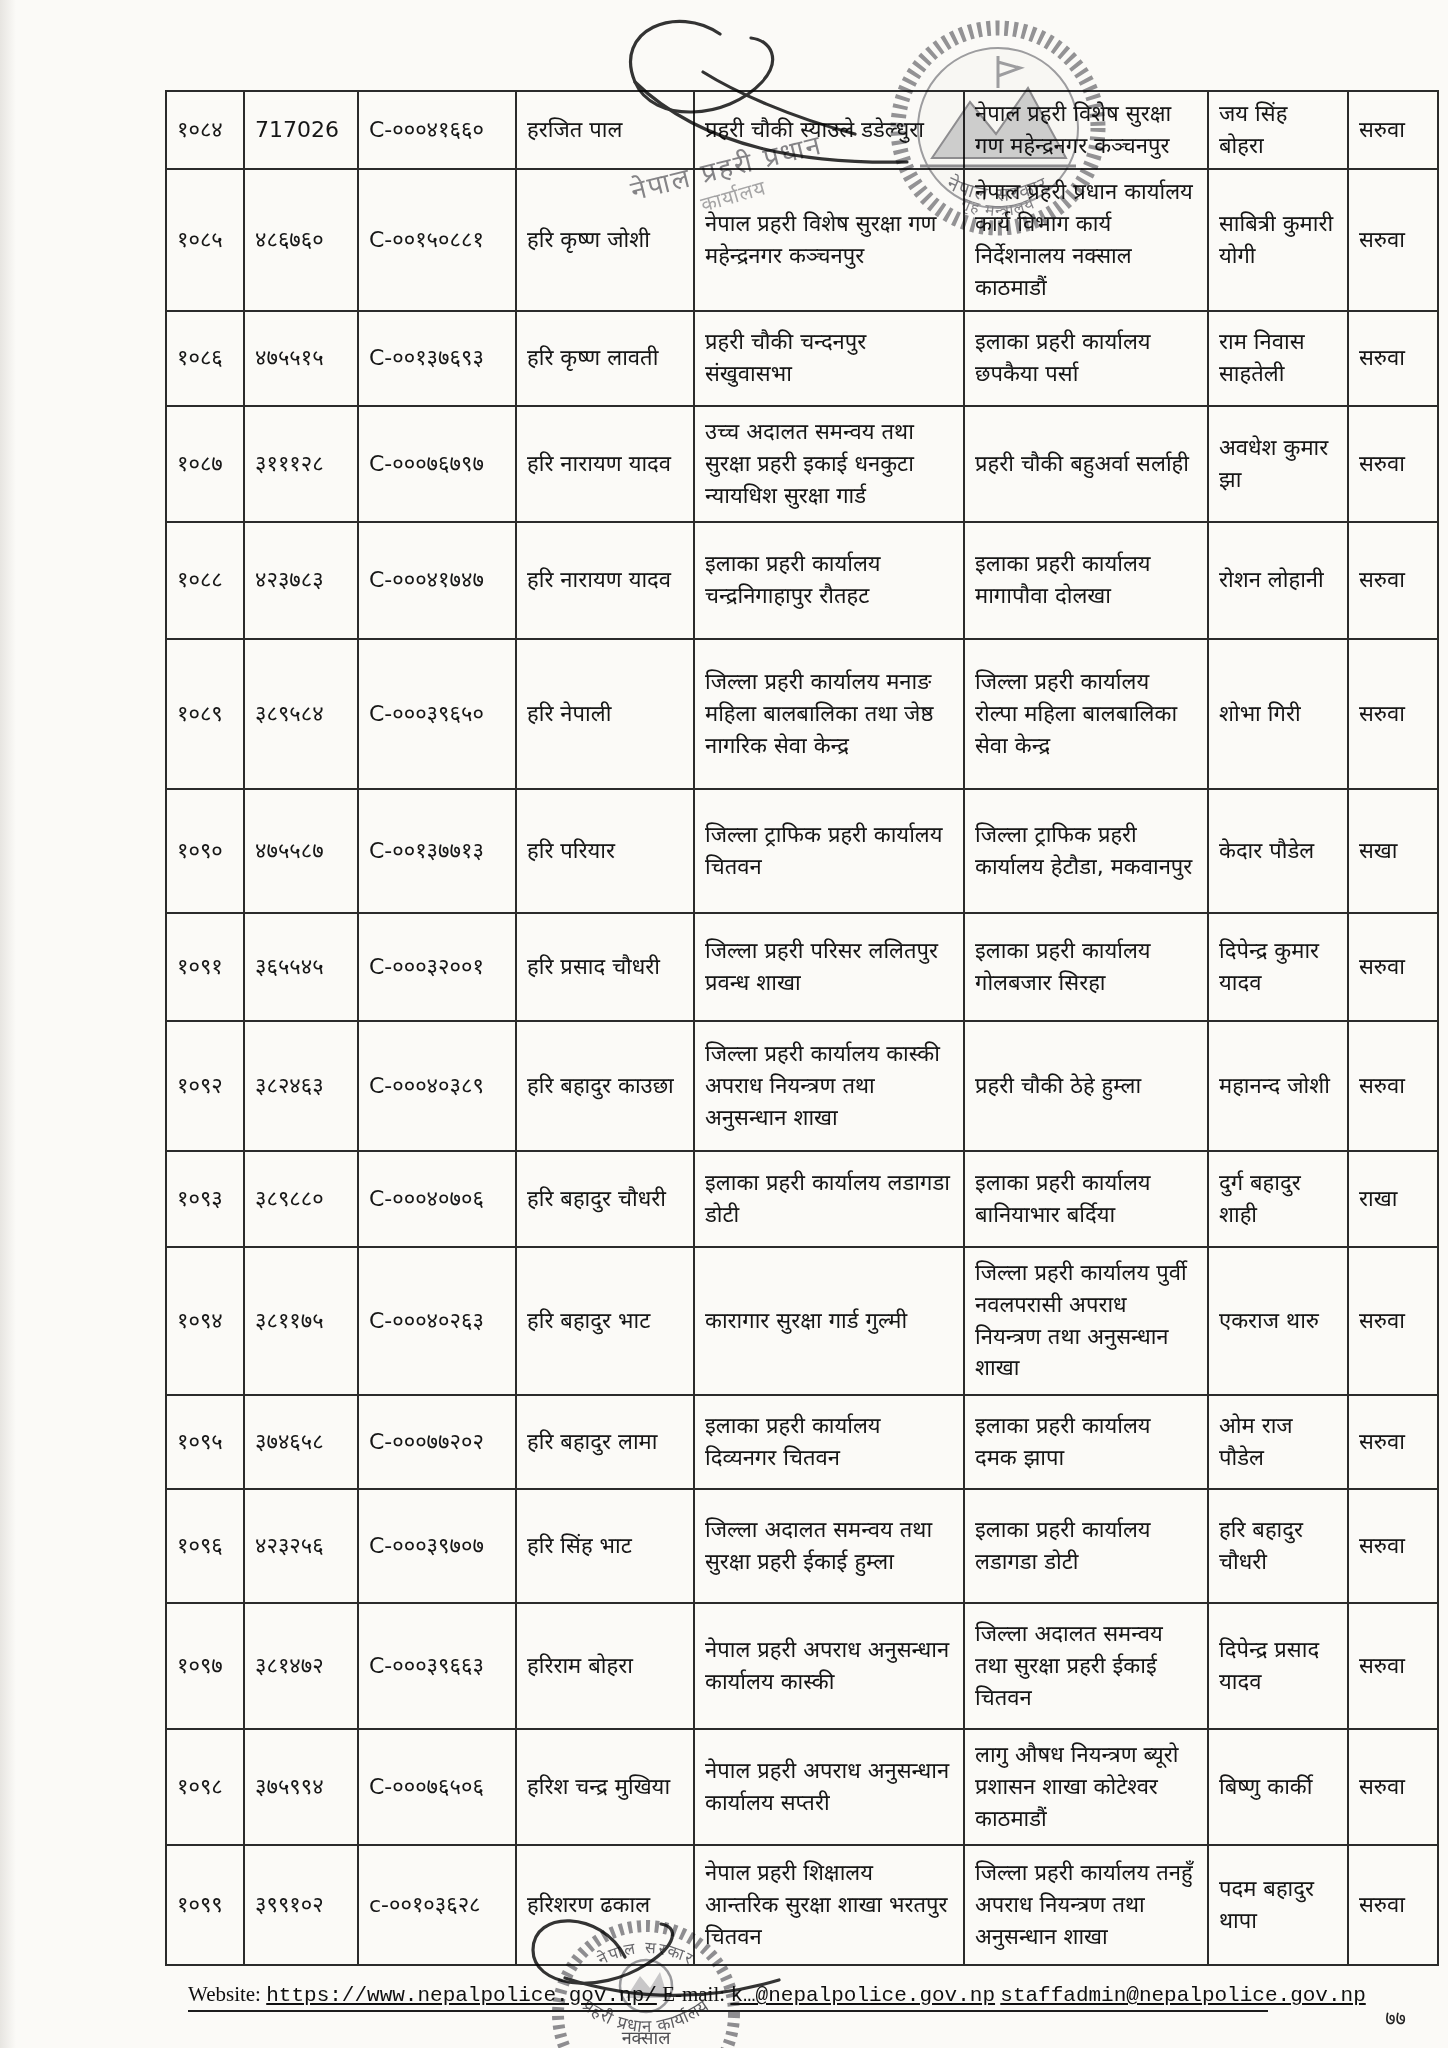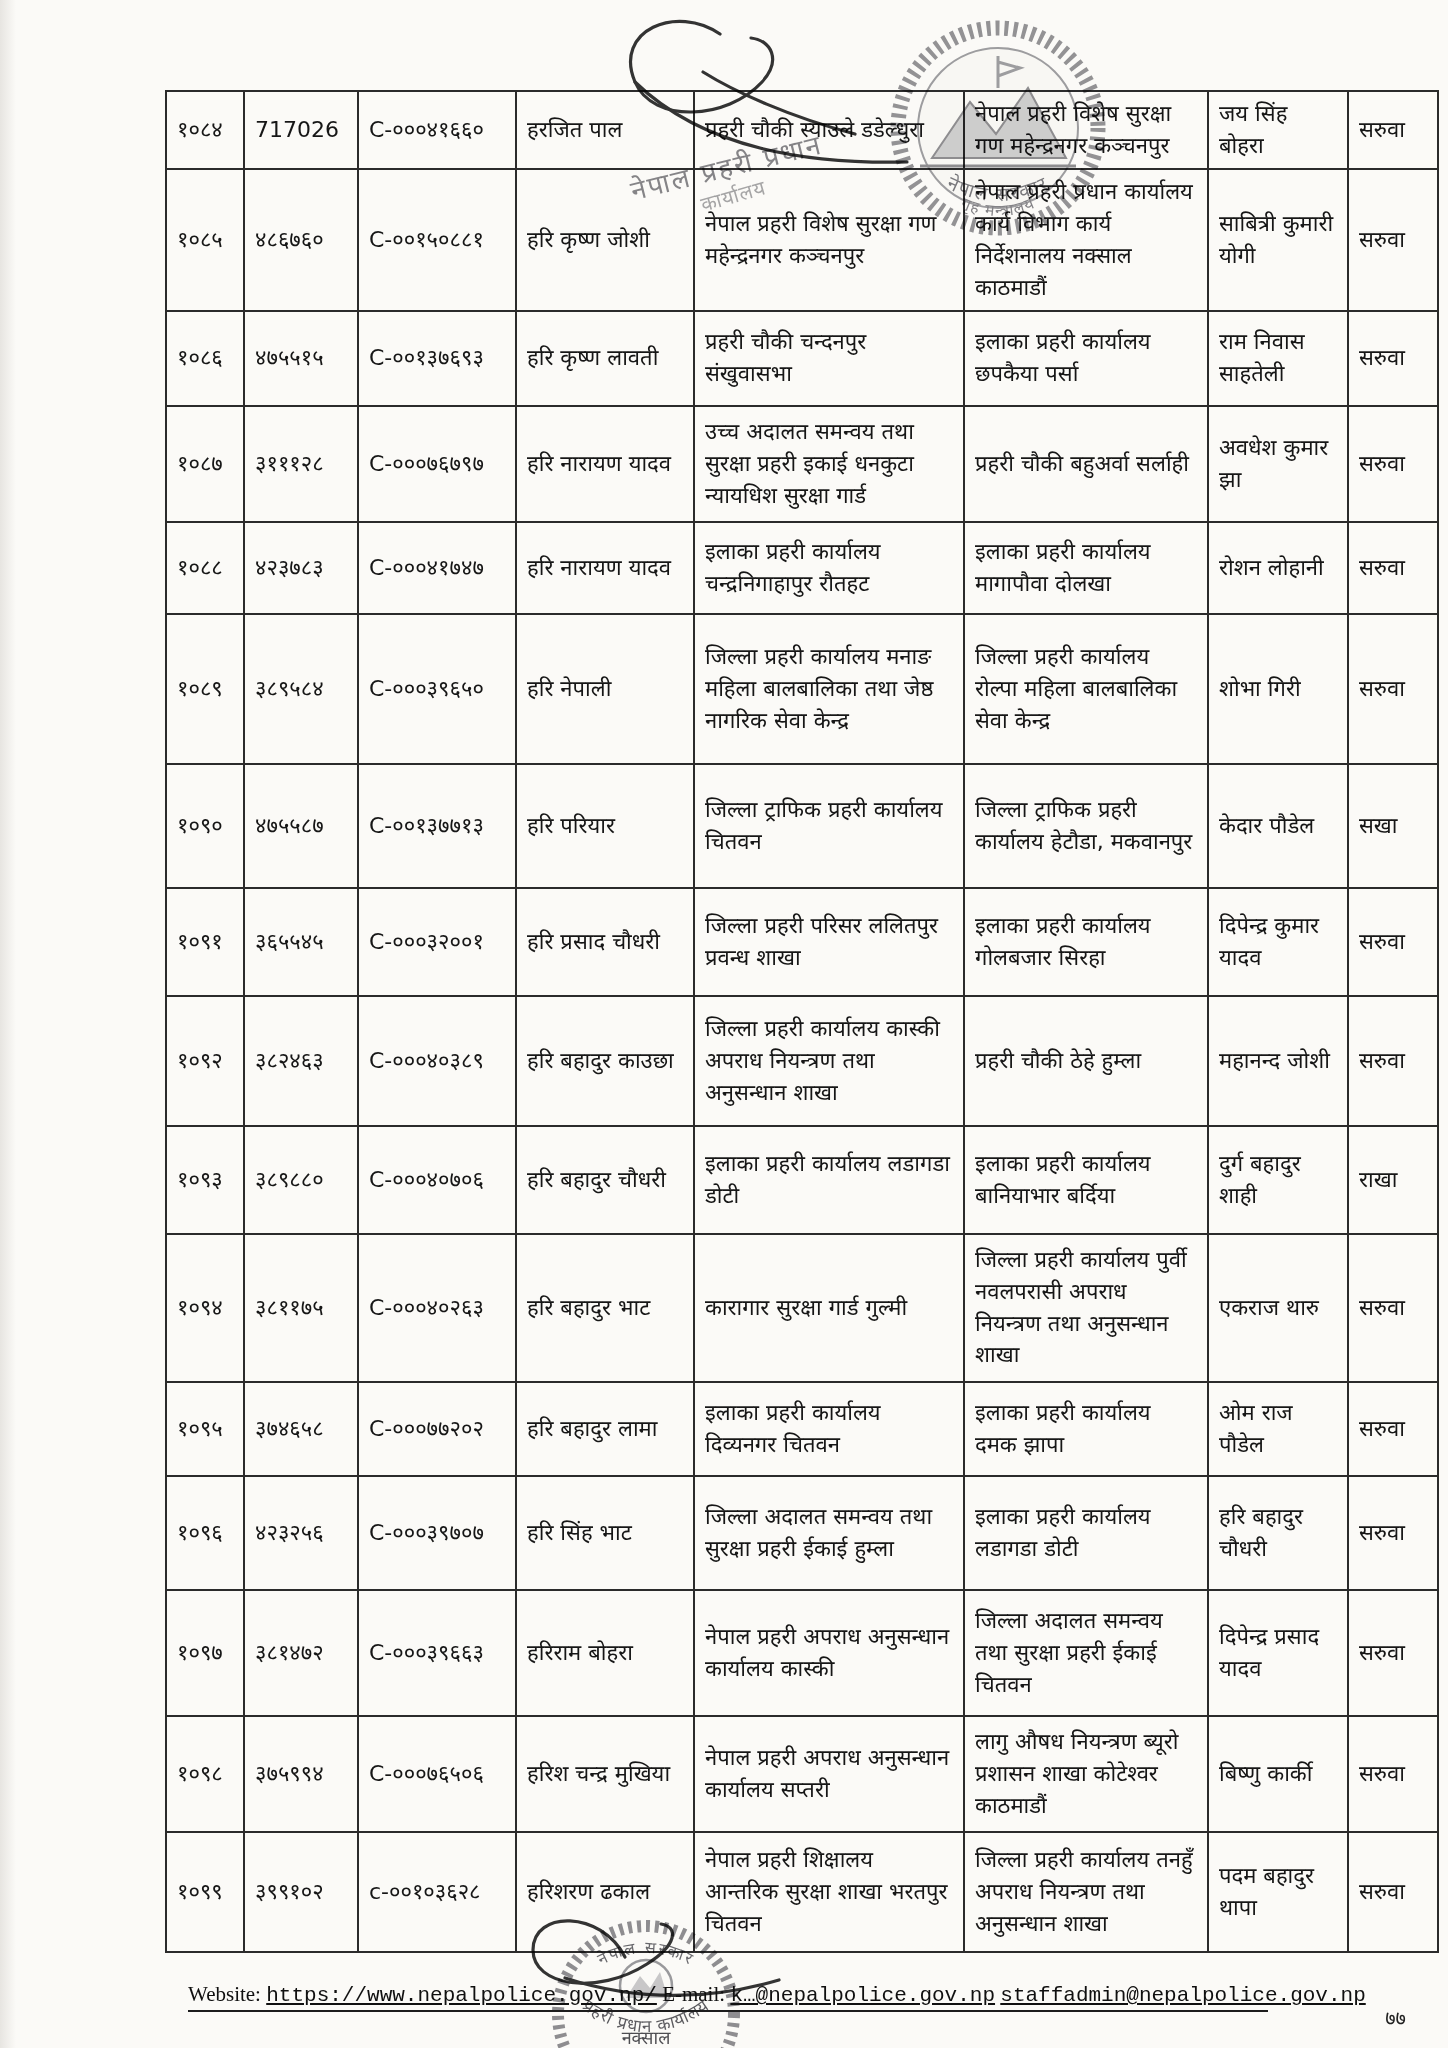--- a/index.html
+++ b/index.html
@@ -107,21 +107,21 @@
         <tr style="height: 116px;">
           <td class="col-sn">१०८७</td>
           <td class="col-badge_no">३१११२८</td>
           <td class="col-code_no">C-०००७६७९७</td>
           <td class="col-name">हरि नारायण यादव</td>
           <td class="col-current_office">उच्च अदालत समन्वय तथा सुरक्षा प्रहरी इकाई धनकुटा न्यायधिश सुरक्षा गार्ड</td>
           <td class="col-new_office">प्रहरी चौकी बहुअर्वा सर्लाही</td>
           <td class="col-replacement_name">अवधेश कुमार झा</td>
           <td class="col-remark">सरुवा</td>
         </tr>
-        <tr style="height: 92px;">
+        <tr style="height: 117px;">
           <td class="col-sn">१०८८</td>
           <td class="col-badge_no">४२३७८३</td>
           <td class="col-code_no">C-०००४१७४७</td>
           <td class="col-name">हरि नारायण यादव</td>
           <td class="col-current_office">इलाका प्रहरी कार्यालय चन्द्रनिगाहापुर रौतहट</td>
           <td class="col-new_office">इलाका प्रहरी कार्यालय मागापौवा दोलखा</td>
           <td class="col-replacement_name">रोशन लोहानी</td>
           <td class="col-remark">सरुवा</td>
         </tr>
         <tr style="height: 150px;">
@@ -157,21 +157,21 @@
         <tr style="height: 130px;">
           <td class="col-sn">१०९२</td>
           <td class="col-badge_no">३८२४६३</td>
           <td class="col-code_no">C-०००४०३८९</td>
           <td class="col-name">हरि बहादुर काउछा</td>
           <td class="col-current_office">जिल्ला प्रहरी कार्यालय कास्की अपराध नियन्त्रण तथा अनुसन्धान शाखा</td>
           <td class="col-new_office">प्रहरी चौकी ठेहे हुम्ला</td>
           <td class="col-replacement_name">महानन्द जोशी</td>
           <td class="col-remark">सरुवा</td>
         </tr>
-        <tr style="height: 108px;">
+        <tr style="height: 96px;">
           <td class="col-sn">१०९३</td>
           <td class="col-badge_no">३८९८८०</td>
           <td class="col-code_no">C-०००४०७०६</td>
           <td class="col-name">हरि बहादुर चौधरी</td>
           <td class="col-current_office">इलाका प्रहरी कार्यालय लडागडा डोटी</td>
           <td class="col-new_office">इलाका प्रहरी कार्यालय बानियाभार बर्दिया</td>
           <td class="col-replacement_name">दुर्ग बहादुर शाही</td>
           <td class="col-remark">राखा</td>
         </tr>
         <tr style="height: 148px;">

